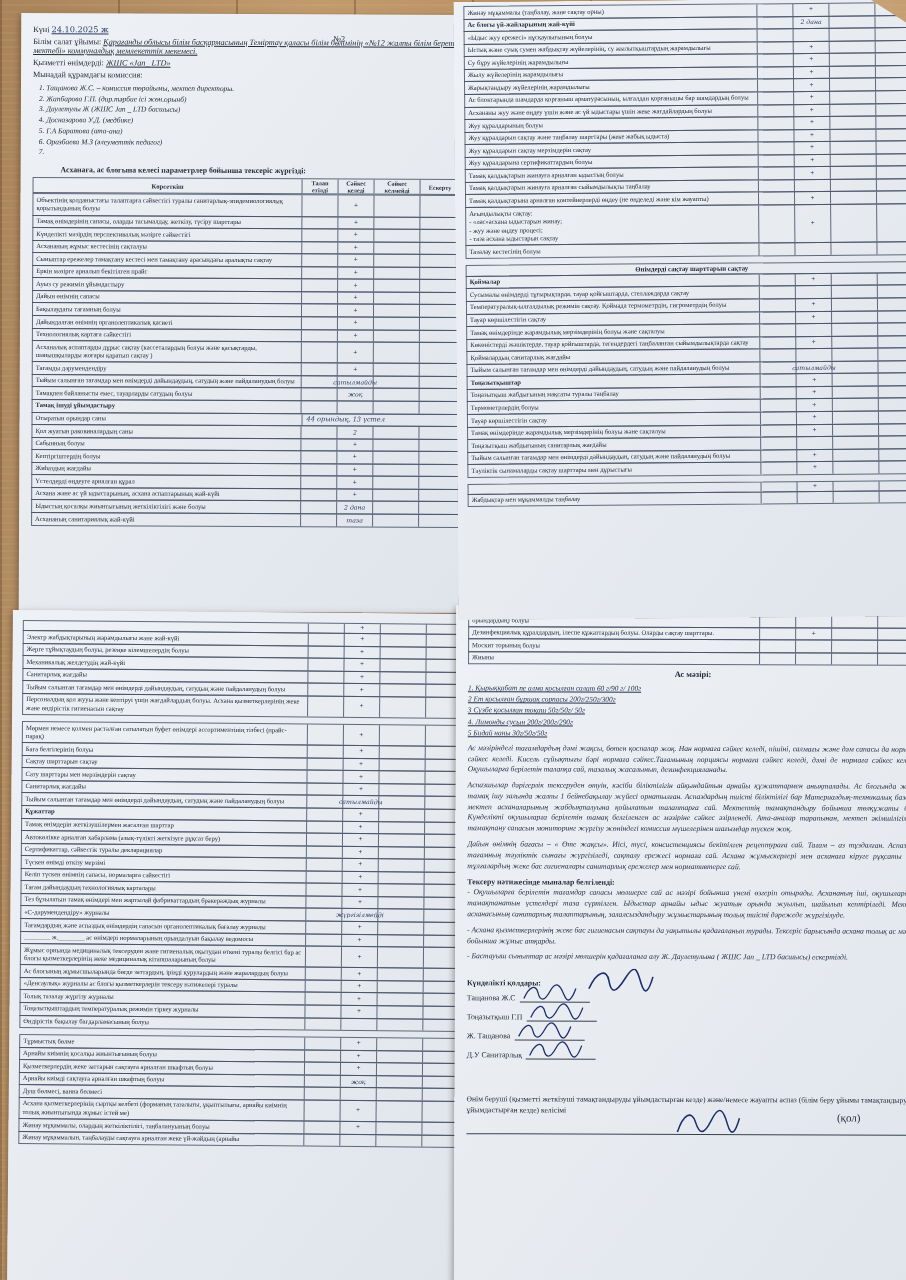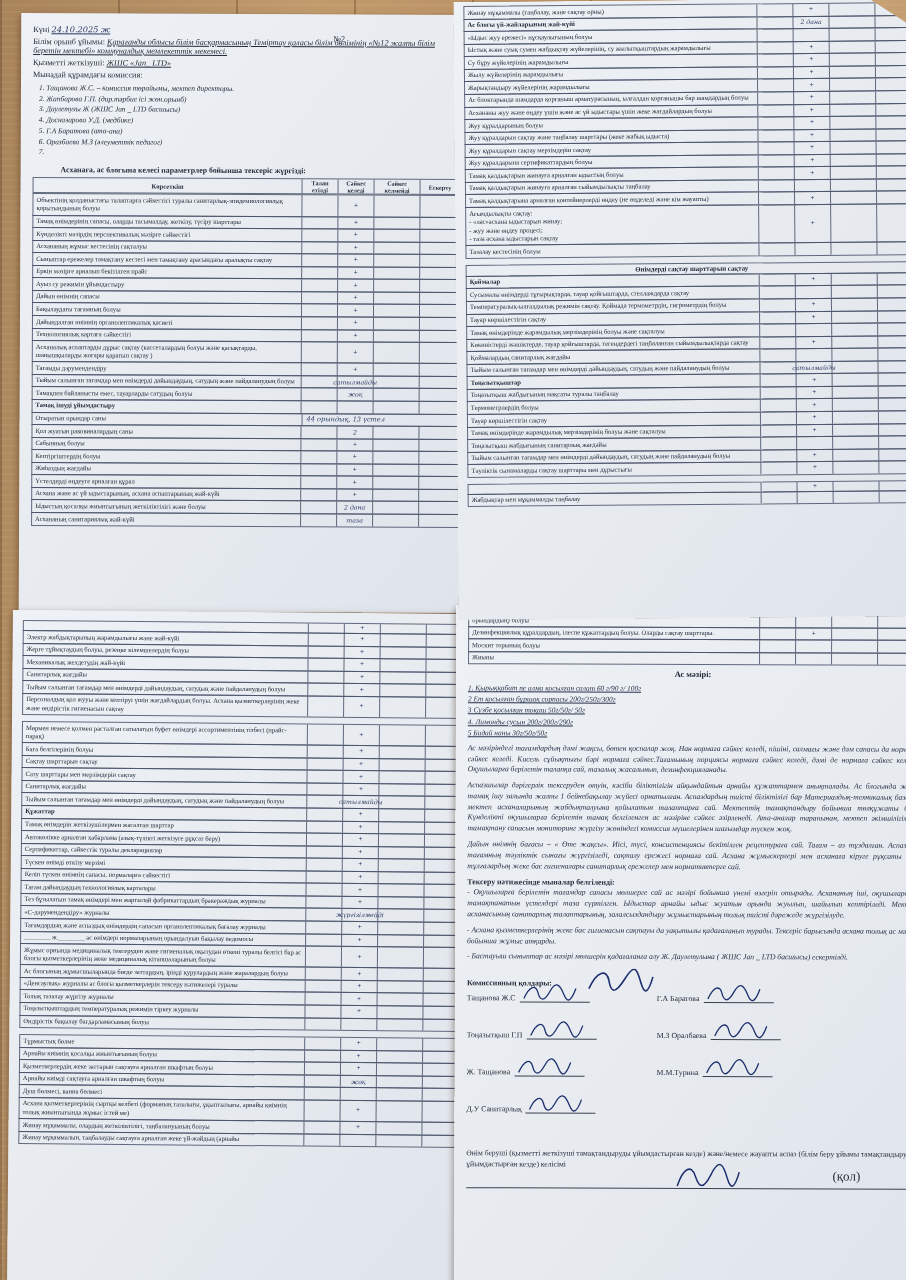--- a/index.html
+++ b/index.html
@@ -19,21 +19,21 @@
   }
   #paper1{left:20px;top:14px;width:428px;height:584px;padding:8px 12px 6px 12px;transform:rotate(0.25deg);z-index:1;}
   #paper2{left:456px;top:0;width:452px;height:608px;padding:4px 10px 6px 10px;transform:rotate(-0.5deg);z-index:2;
           clip-path:polygon(0 0,88% 0,99% 5.5%,100% 100%,0 100%);}
   #paper3{left:10px;top:612px;width:444px;height:668px;padding:10px 10px 0 10px;transform:rotate(0.5deg);z-index:1;}
   #paper4{left:455px;top:606px;width:450px;height:700px;padding:8px 12px 0 12px;transform:rotate(0.2deg);z-index:1;}
 
   
   .h-line{font-size:8.2px;margin:3px 0;position:relative;}
   .h-label{font-weight:normal;margin-top:30px;}
-  .hand{font-style:italic;color:#2c3a63;font-family:"DejaVu Serif","Liberation Serif",serif;text-align:center;}
+  .hand{color:#2c3a63;font-family:"DejaVu Serif","Liberation Serif",serif;text-align:center;}
   .u{text-decoration:underline;}
   .docnum{position:absolute;left:300px;top:9px;font-size:8.2px;}
   .italval{font-style:italic;text-decoration:underline;}
   .commission{margin:4px 0 2px 6px;}
   .commission .li{font-style:italic;font-size:7.4px;line-height:1.45;}
   .tbl-title{font-weight:bold;font-size:7.8px;margin:7px 0 3px 28px;}
 
   
   .tbl{width:100%;}
   .tr{display:flex;border:1px solid rgba(72,82,104,0.85);margin-top:-1px;background:transparent;}
@@ -54,49 +54,49 @@
   .thead .v{font-size:6.2px;line-height:1.15;}
 
   
   .menu-title{text-align:center;font-weight:bold;font-size:8.4px;margin:5px 0 4px 0;}
   .menu .li{font-style:italic;font-size:7.4px;line-height:1.5;text-decoration:underline;color:#27324d;}
   .para{font-style:italic;font-size:7.6px;line-height:1.42;text-align:justify;margin:5px 0;color:#242e45;}
   .findings-title{font-weight:bold;font-size:7.8px;margin-top:6px;}
   .sigblock{margin-top:16px;font-size:7.8px;}
   .sigtitle{font-weight:bold;position:relative;}
   .sigcols{display:flex;margin-top:2px;}
-  .sigcol{display:flex;flex-direction:column;gap:24px;}
+  .sigcol{display:flex;flex-direction:column;gap:6px;}
   .sigcol.left{width:190px;}
   .sigrow{display:flex;align-items:flex-end;}
   .signame{white-space:nowrap;}
   .sigline{flex:0 0 70px;border-bottom:1px solid #39414f;margin-left:4px;position:relative;height:12px;}
   .sigline svg{position:absolute;left:2px;bottom:-2px;}
   .sig-title-squig{position:absolute;left:118px;top:-10px;}
   .footer-note{font-size:7.6px;margin-top:34px;line-height:1.45;}
   .footer-line{position:relative;border-bottom:1px solid #39414f;height:16px;margin-top:2px;}
   .footer-line svg{position:absolute;left:46%;bottom:-4px;}
-  .kol{position:absolute;right:56px;bottom:4px;font-size:13px;}
+  .kol{position:absolute;right:56px;bottom:11px;font-size:11px;}
 </style>
 </head>
 <body>
 
 <div class="photo">
 
   <div class="paper" id="paper1">
     <div class="h-line">
       <span class="h-label">Күні</span>
       <span class="hand u">24.10.2025 ж</span>
       <span class="docnum">№2</span>
     </div>
     <div class="h-line">
-      <span class="h-label">Білім орынб ұйымы:</span>
+      <span class="h-label">Білім салат ұйымы:</span>
       <span class="italval">Қарағанды облысы білім басқармасының Теміртау қаласы білім бөлімінің «№12 жалпы білім беретін мектебі» коммуналдық мемлекеттік мекемесі.</span>
     </div>
     <div class="h-line">
-      <span class="h-label">Қызметті жеткізуші:</span>
+      <span class="h-label">Қызметті өнімдерді:</span>
       <span class="italval">ЖШС «Jan_ LTD»</span>
     </div>
     <div class="h-line">Мынадай құрамдағы комиссия:</div>
     <div class="commission">
         <div class="li">1. Тащанова Ж.С. – комиссия төрайымы, мектеп директоры.</div>
         <div class="li">2. Жапбарова Г.П. (дир.тәрбие ісі жөн.орынб)</div>
         <div class="li">3. Даулетулы Ж (ЖШС Jan _ LTD басшысы)</div>
         <div class="li">4. Досназарова У.Д. (медбике)</div>
         <div class="li">5. Г.А Баратова (ата-ана)</div>
         <div class="li">6. Оразбаева М.З (әлеуметтік педагог)</div>
@@ -870,21 +870,21 @@
     <div class="para">Аспазшылар дәрігерлік тексеруден өтуін, кәсіби біліктілігін айқындайтын арнайы құжаттармен анықталады. Ас блогында және тамақ ішу залында жалпы 1 бейнебақылау жүйесі орнатылған. Аспаздардың тиісті біліктілігі бар Материалдық-техникалық базасы мектеп асханаларының жабдықталуына қойылатын талаптарға сай. Мектептің тамақтандыру бойынша төлқұжаты бар. Күнделікті оқушыларға берілетін тамақ белгіленген ас мәзіріне сәйкес әзірленеді. Ата-аналар тарапынан, мектеп әкімшілігімен, тамақтану сапасын мониторинг жүргізу жөніндегі комиссия мүшелерінен шағымдар түскен жоқ.</div>
     <div class="para">Дайын өнімнің бағасы – « Өте жақсы». Иісі, түсі, консистенциясы бекітілген рецептураға сай. Тағам – аз тұздалған. Аспазбен тағамның тәуліктік сынағы жүргізіледі, сақталу ережесі нормаға сай. Асхана жұмыскерлері мен асханаға кіруге рұқсаты бар тұлғалардың жеке бас гигиеналары санитарлық ережелер мен нормативтерге сай.</div>
 
     <div class="findings-title">Тексеру нәтижесінде мыналар белгіленді:</div>
     <div class="para" style="margin-top:1px">- Оқушыларға берілетін  тағамдар сапасы мөлшерге сай ас мәзірі бойынша үнемі өзгеріп отырады. Асхананың іші, оқушылардың тамақтанатын үстелдері таза сүртілген. Ыдыстар арнайы ыдыс жуатын орында жуылып, шайылып кептіріледі. Мектеп асханасының санитарлық талаптарының, залалсыздандыру жұмыстарының толық тиісті дәрежеде жүргізілуде.</div>
     <div class="para" style="margin-top:1px">- Асхана қызметкерлерінің жеке бас гигиенасын  сақтауы да уақытылы қадағаланып турады. Тексеріс барысында асхана толық ас мәзірі бойынша жұмыс атқарды.</div>
     <div class="para" style="margin-top:1px">- Бастауыш сыныптар ас мәзірі мөлшерін қадағаланға алу Ж. Даулетулына ( ЖШС Jan _ LTD басшысы) ескертілді.</div>
 
     <div class="sigblock">
       <div class="sigtitle">
-        <span>Комиссияның қолдары:</span>
+        <span>Күнделікті қолдары:</span>
         <span class="sig-title-squig">
           <svg width="70" height="26" viewBox="0 0 70 26">
               <path d="M4 20 C12 2,22 0,24 12 S30 26,40 10 S52 0,56 14 S64 22,68 8" fill="none" stroke="#1d2f6e" stroke-width="1.6"></path>
             </svg>
         </span>
       </div>
       <div class="sigcols">
         <div class="sigcol left">
             <div class="sigrow">
               <span class="signame">Тащанова Ж.С</span>
@@ -912,46 +912,20 @@
             </div>
             <div class="sigrow">
               <span class="signame">Д.У Санитарлық</span>
               <span class="sigline">
                 <svg width="56" height="20" viewBox="0 0 56 20">
                   <path d="M2 15 C8 2,14 1,16 9 S22 19,28 8 S38 1,42 11 S50 16,54 5" fill="none" stroke="#1d2f6e" stroke-width="1.3"></path>
                 </svg>
               </span>
             </div>
           </div>
-        <div class="sigcol">
-            <div class="sigrow">
-              <span class="signame">Г.А Баратова</span>
-              <span class="sigline">
-                <svg width="56" height="20" viewBox="0 0 56 20">
-                  <path d="M2 15 C8 2,14 1,16 9 S22 19,28 8 S38 1,42 11 S50 16,54 5" fill="none" stroke="#1d2f6e" stroke-width="1.3"></path>
-                </svg>
-              </span>
-            </div>
-            <div class="sigrow">
-              <span class="signame">М.З Оралбаева</span>
-              <span class="sigline">
-                <svg width="56" height="20" viewBox="0 0 56 20">
-                  <path d="M2 15 C8 2,14 1,16 9 S22 19,28 8 S38 1,42 11 S50 16,54 5" fill="none" stroke="#1d2f6e" stroke-width="1.3"></path>
-                </svg>
-              </span>
-            </div>
-            <div class="sigrow">
-              <span class="signame">М.М.Турина</span>
-              <span class="sigline">
-                <svg width="56" height="20" viewBox="0 0 56 20">
-                  <path d="M2 15 C8 2,14 1,16 9 S22 19,28 8 S38 1,42 11 S50 16,54 5" fill="none" stroke="#1d2f6e" stroke-width="1.3"></path>
-                </svg>
-              </span>
-            </div>
-          </div>
       </div>
     </div>
 
     <div class="footer-note">Өнім беруші (қызметті жеткізуші тамақтандыруды ұйымдастырған кезде) және/немесе жауапты аспаз (білім беру ұйымы тамақтандыруды ұйымдастырған кезде) келісімі</div>
     <div class="footer-line">
       <svg width="70" height="30" viewBox="0 0 70 30">
           <path d="M4 24 C10 6,18 2,22 14 S30 28,38 12 S50 2,54 16 S62 24,66 10" fill="none" stroke="#1d2f6e" stroke-width="1.5"></path>
         </svg>
       <span class="kol">(қол)</span>
     </div>

